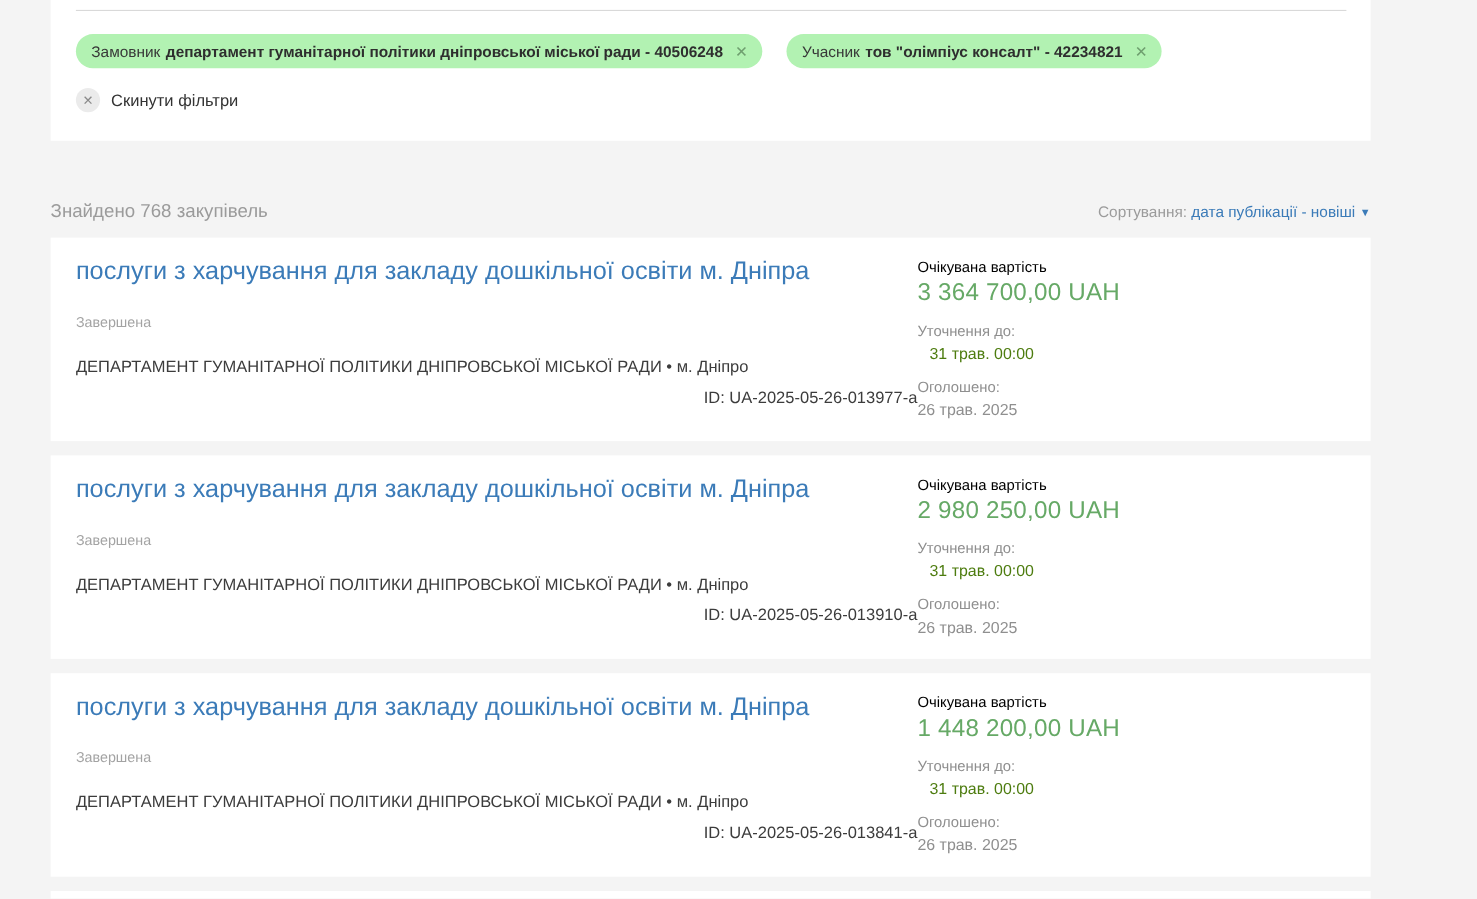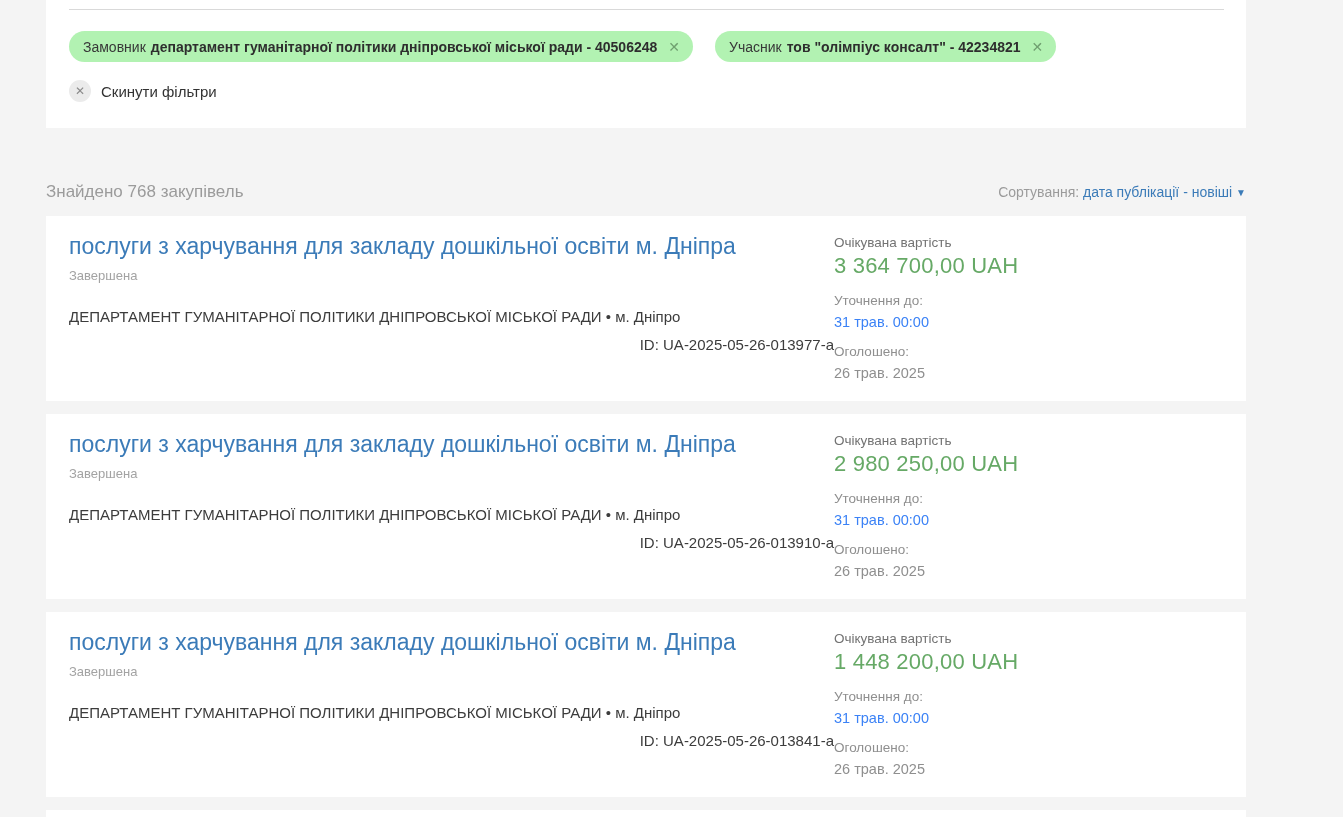--- a/index.html
+++ b/index.html
@@ -95,32 +95,32 @@
   .card-left { flex: 1 1 auto; min-width: 0; }
   .card-right { flex: 0 0 390px; padding-top: 0; }
   .tender-title {
     font-size: 23px;
     line-height: 22px;
     color: var(--link-blue, #3b7bb8);
     text-decoration: none;
     display: inline-block;
     cursor: pointer;
   }
-  .tender-status { margin-top: 10px; font-size: 13px; color: #a3a3a3; }
+  .tender-status { margin-top: 26px; font-size: 13px; color: #a3a3a3; }
   .org-line { margin-top: 25px; font-size: 15px; color: #3c3c3c; }
   .tender-id { margin-top: 11px; font-size: 15px; color: #3c3c3c; text-align: right; }
-  .ev-label { font-size: 13.5px; color: #737373; }
+  .ev-label { font-size: 13.5px; color: #000000; }
   .ev-value {
     margin-top: 3px;
     font-size: 22px;
     color: var(--price-green, #66a966);
     letter-spacing: 0.2px;
   }
   .pair-label { margin-top: 14px; font-size: 13.5px; color: #8f8f8f; }
-  .pair-value-dark { margin-top: 6px; font-size: 14.5px; color: #3b82f6; }
+  .pair-value-dark { margin-top: 6px; font-size: 14.5px; color: #4d7c0f; margin-left: 11px; }
   .pair-value-gray { margin-top: 6px; font-size: 14.5px; color: #8f8f8f; }
   
   .partial-card {
     background: #ffffff;
     height: 8px;
     margin-top: 13px;
   }
 </style>
 </head>
 <body>

